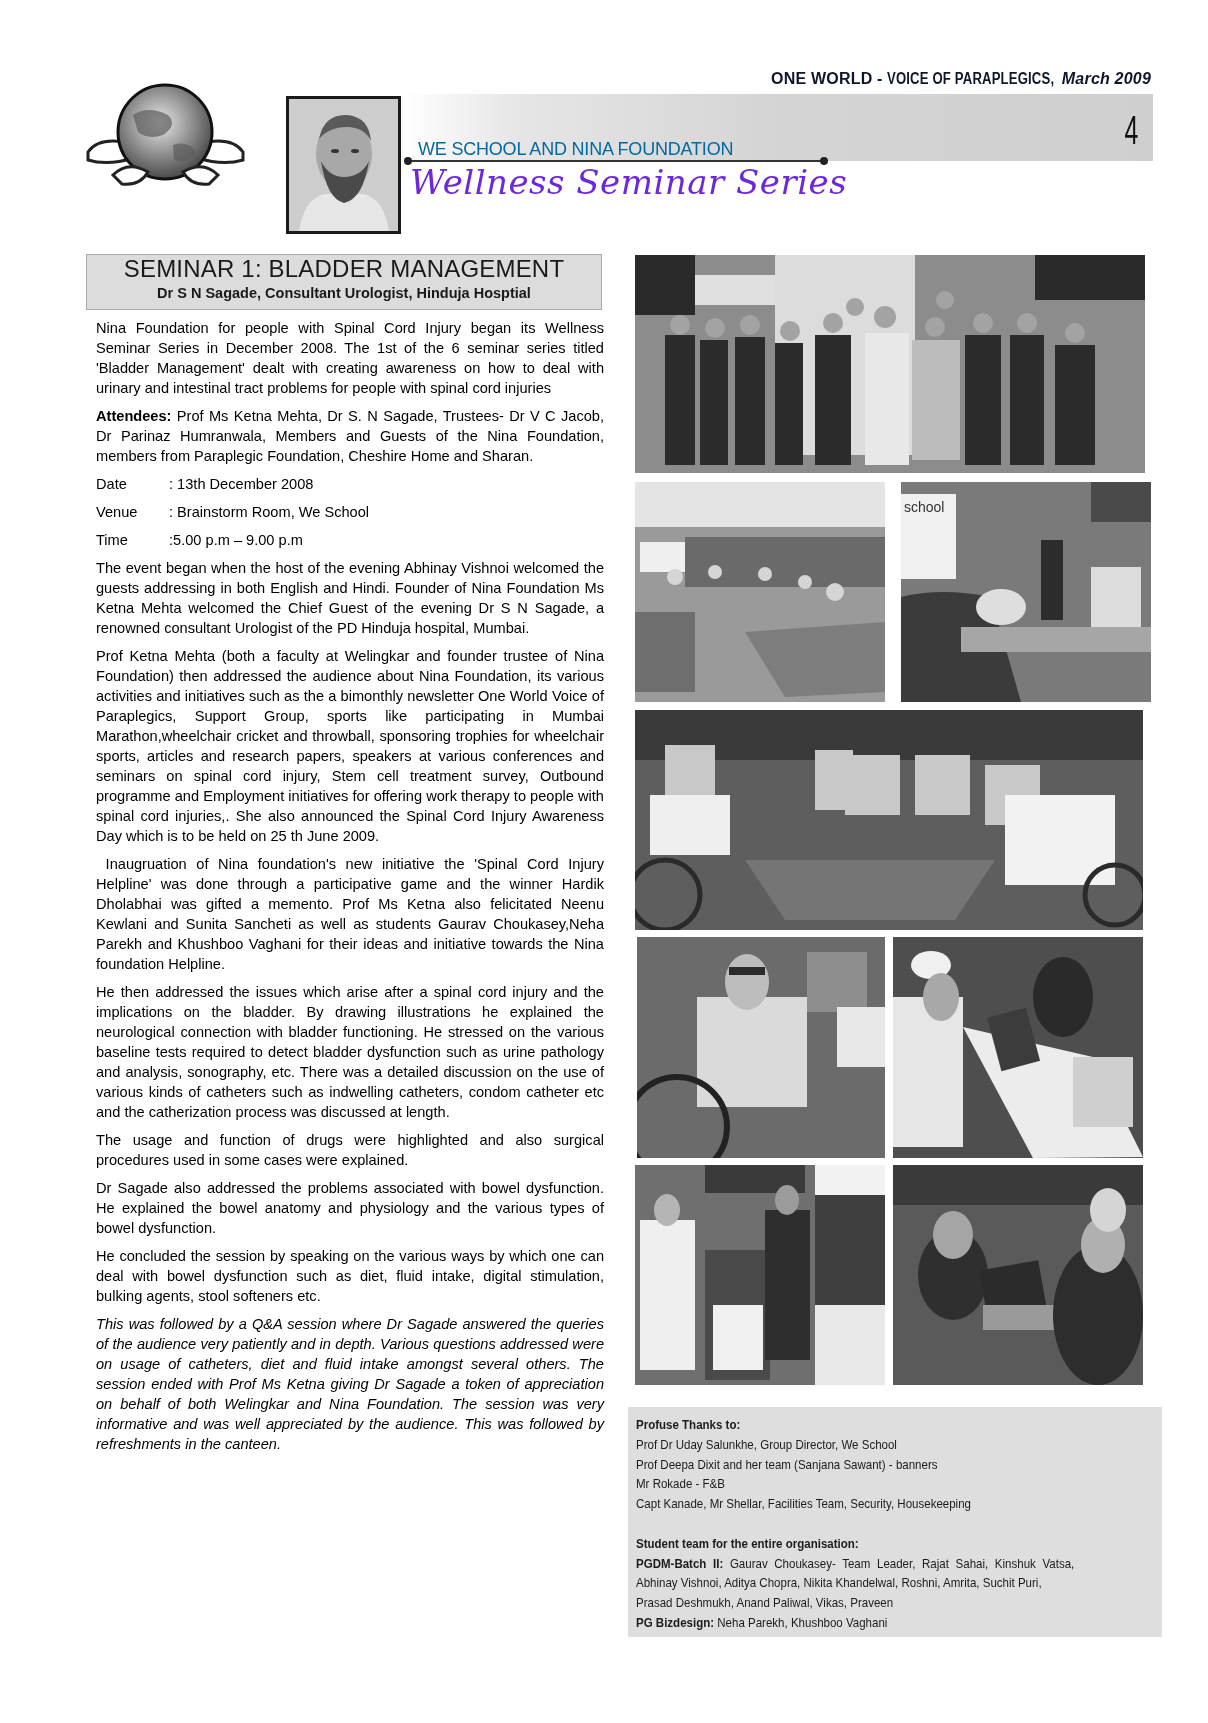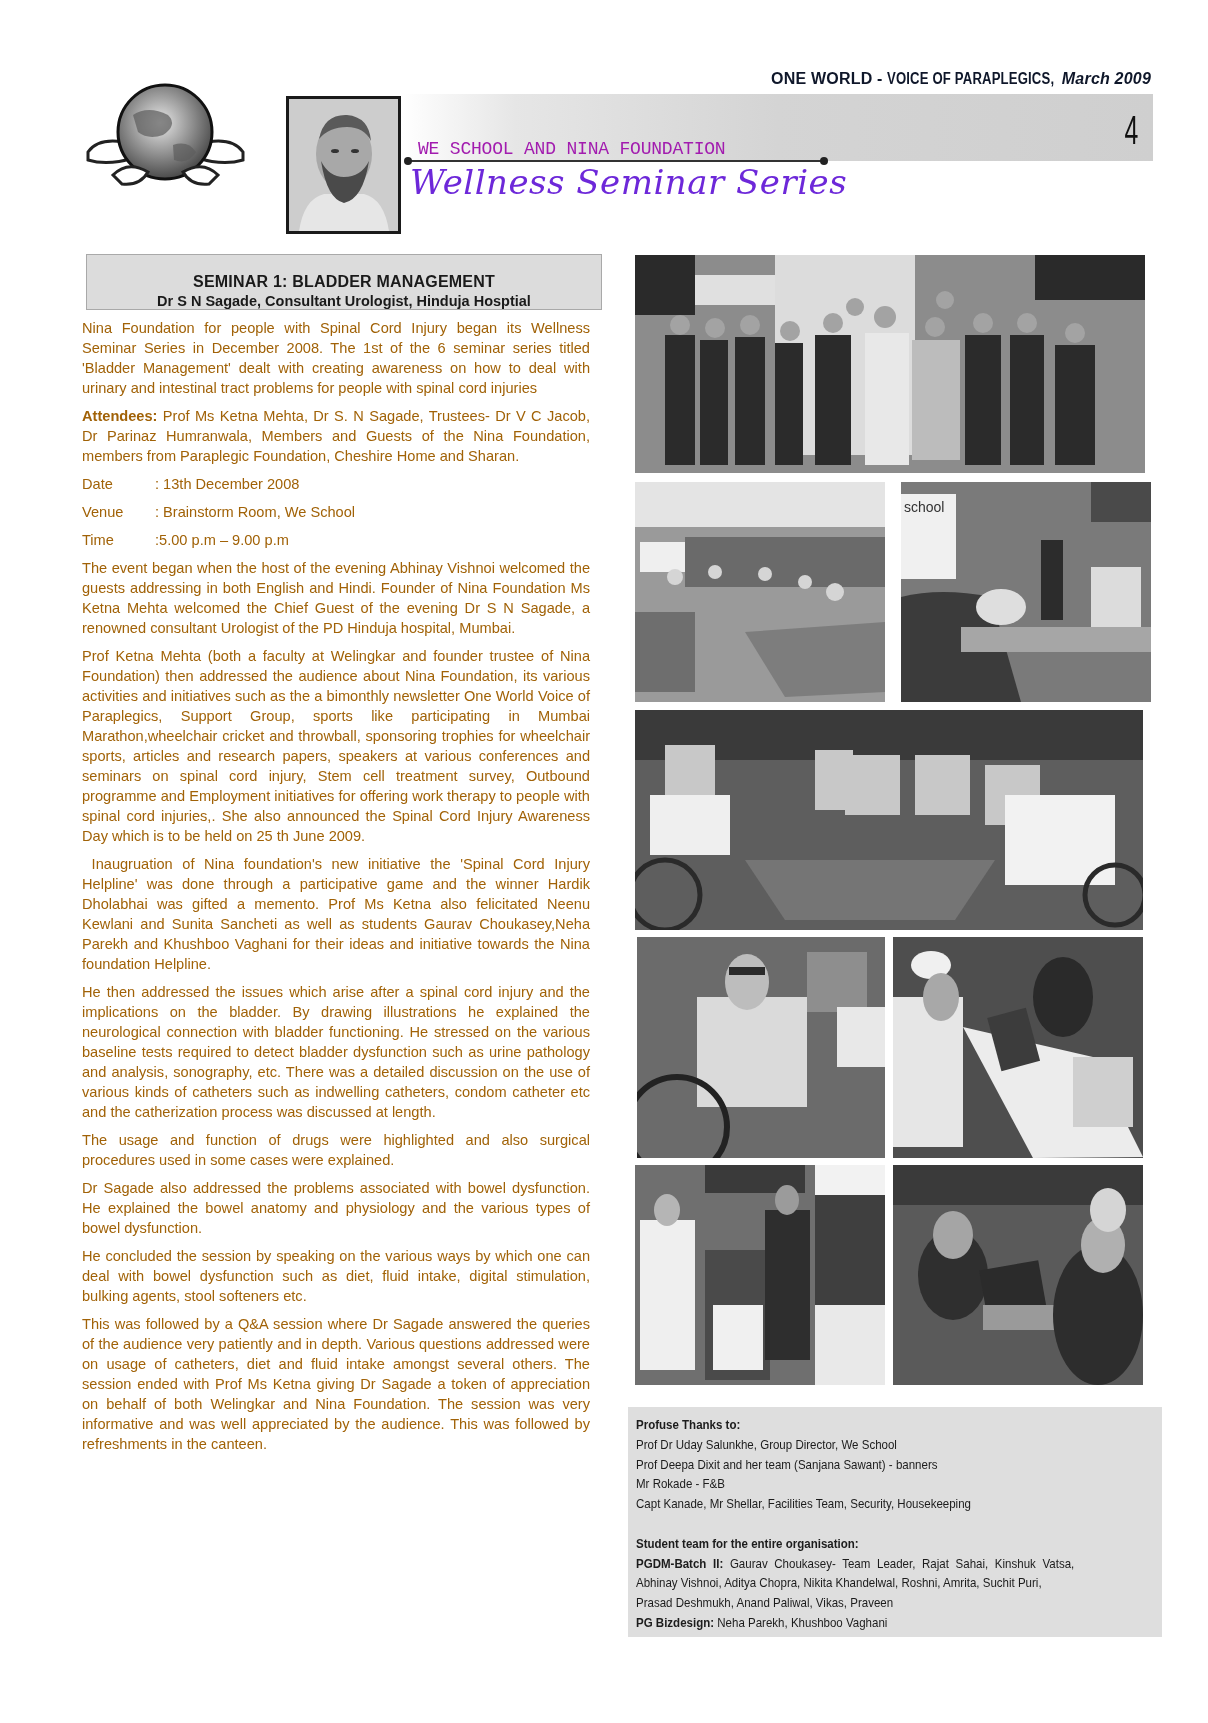--- a/index.html
+++ b/index.html
@@ -26,52 +26,52 @@
   }
 
   .globe-logo { position: absolute; left: 78px; top: 80px; width: 175px; height: 120px; }
   .portrait {
     position: absolute; left: 286px; top: 96px; width: 115px; height: 138px;
     border: 3px solid #1a1a1a; background: #cfcfcf; overflow: hidden;
   }
 
   .org-line {
     position: absolute; left: 408px; top: 139px; width: 416px; height: 20px;
-    font-family: Liberation Mono, monospace; font-size: 18px; color: #a21caf;
+    font-family: Liberation Sans, sans-serif; font-size: 18px; color: #0369a1;
     letter-spacing: -0.2px; padding-left: 10px; white-space: nowrap;
   }
   .org-rule { position: absolute; left: 408px; top: 160px; width: 416px; height: 2px; background: #333; }
   .org-rule::before, .org-rule::after {
     content: ""; position: absolute; top: -3px; width: 8px; height: 8px; border-radius: 50%; background: #222;
   }
   .org-rule::before { left: -4px; }
   .org-rule::after { right: -4px; }
   .series-title {
     position: absolute; left: 410px; top: 162px;
     font-family: "DejaVu Serif", serif; font-style: italic; font-size: 34px; color: #6d28d9;
     letter-spacing: 0.5px; white-space: nowrap;
   }
 
   
   .seminar-box {
     position: absolute; left: 86px; top: 254px; width: 516px; height: 56px;
     background: #dcdcdc; border: 1px solid #a9a9a9; text-align: center;
   }
-  .seminar-title { font-size: 16px; font-weight: bold; margin-top: 18px; letter-spacing: 0.2px; }
+  .seminar-title { font-size: 24px; font-weight: normal; margin-top: 0; letter-spacing: 0.2px; }
   .seminar-sub { font-size: 14.5px; font-weight: bold; margin-top: 2px; }
 
   .article {
-    position: absolute; left: 82px; top: 318px; width: 508px;
-    font-size: 14.6px; line-height: 20px; color: #a16207; text-align: justify;
+    position: absolute; left: 96px; top: 318px; width: 508px;
+    font-size: 14.6px; line-height: 20px; color: #000000; text-align: justify;
   }
   .article p { margin-bottom: 8px; }
   .article .label { font-weight: bold; }
   .meta-row { display: flex; margin-bottom: 8px; }
   .meta-key { width: 73px; }
-  .article .last { margin-bottom: 8px; }
+  .article .last { margin-bottom: 8px; font-style: italic; }
 
   
   .photo { position: absolute; overflow: hidden; background: #777; }
   .photo svg { display: block; width: 100%; height: 100%; }
   .p1 { left: 635px; top: 255px; width: 510px; height: 218px; }
   .p2 { left: 635px; top: 482px; width: 250px; height: 220px; }
   .p3 { left: 893px; top: 482px; width: 250px; height: 220px; margin-left: 8px; }
   .p4 { left: 635px; top: 710px; width: 508px; height: 220px; }
   .p5 { left: 637px; top: 937px; width: 248px; height: 221px; }
   .p6 { left: 893px; top: 937px; width: 250px; height: 221px; }

